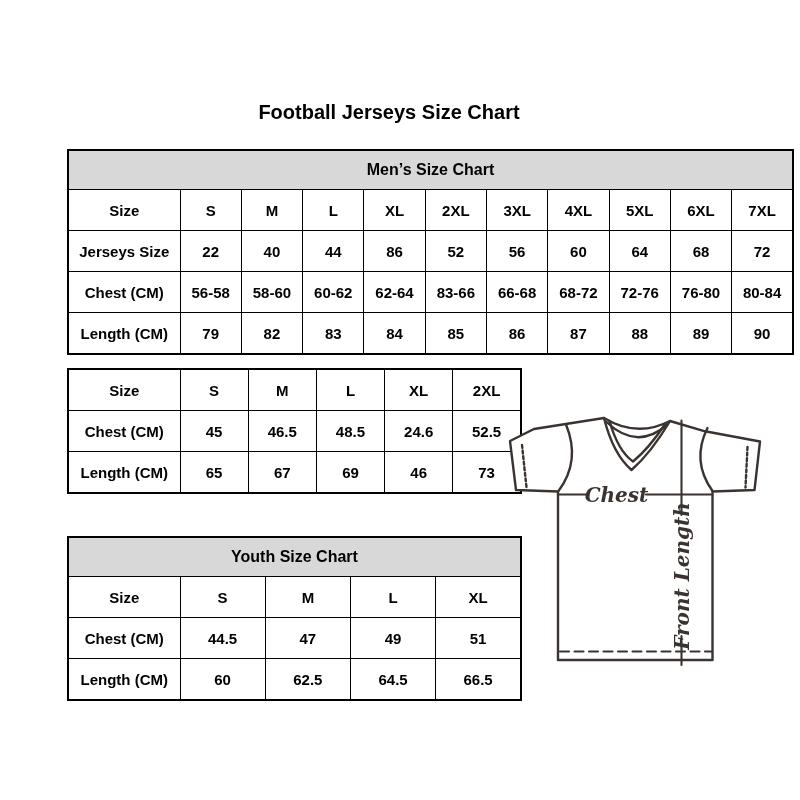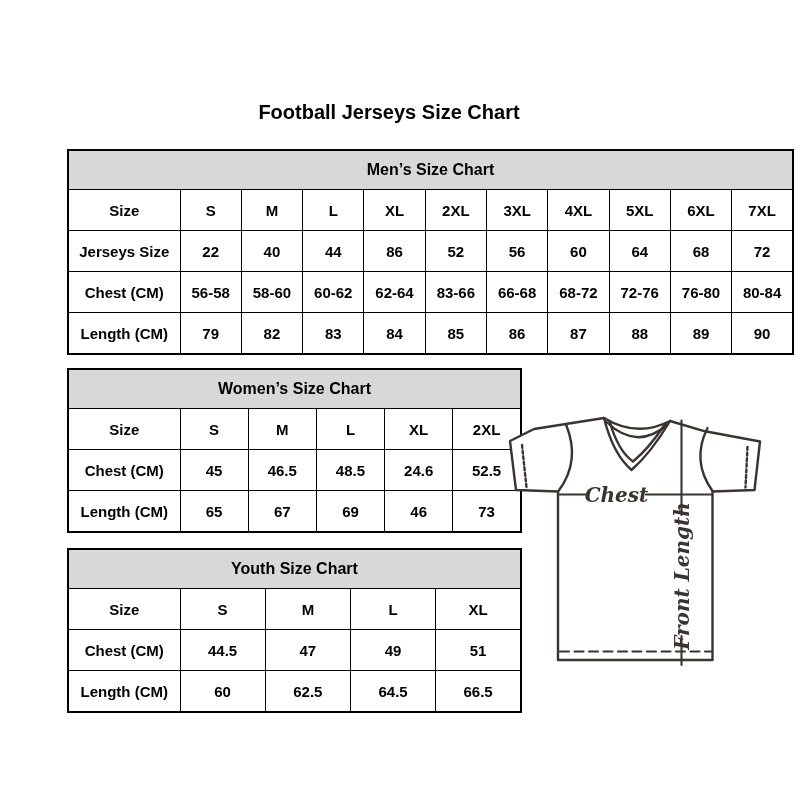--- a/index.html
+++ b/index.html
@@ -27,21 +27,21 @@
     line-height: 26px;
     font-weight: bold;
     color: #000000;
   }
   .tbl {
     position: absolute;
     padding-left: 30px;
   }
   #mens-table-wrap   { left: 37px; top: 149px; width: 727px; }
   #womens-table-wrap { left: 37px; top: 368px; width: 455px; }
-  #youth-table-wrap  { left: 37px; top: 548px; width: 455px; }
+  #youth-table-wrap  { left: 37px; top: 536px; width: 455px; }
 
   table.size-table {
     width: 100%;
     border-collapse: collapse;
     table-layout: fixed;
     border: 2px solid var(--border, #000);
   }
   table.size-table col:first-child { width: 112px; }
   table.size-table th,
   table.size-table td {
@@ -177,23 +177,20 @@
         <colgroup>
           <col>
           <col>
           <col>
           <col>
           <col>
           <col>
         </colgroup>
         <tbody>
           <tr>
-            <th colspan="6" class="tbl-title">Women’s Size Chart</th>
-          </tr>
-          <tr>
             <th>Size</th>
             <th>S</th>
             <th>M</th>
             <th>L</th>
             <th>XL</th>
             <th>2XL</th>
           </tr>
           <tr>
             <th>Chest (CM)</th>
             <td>45</td>

